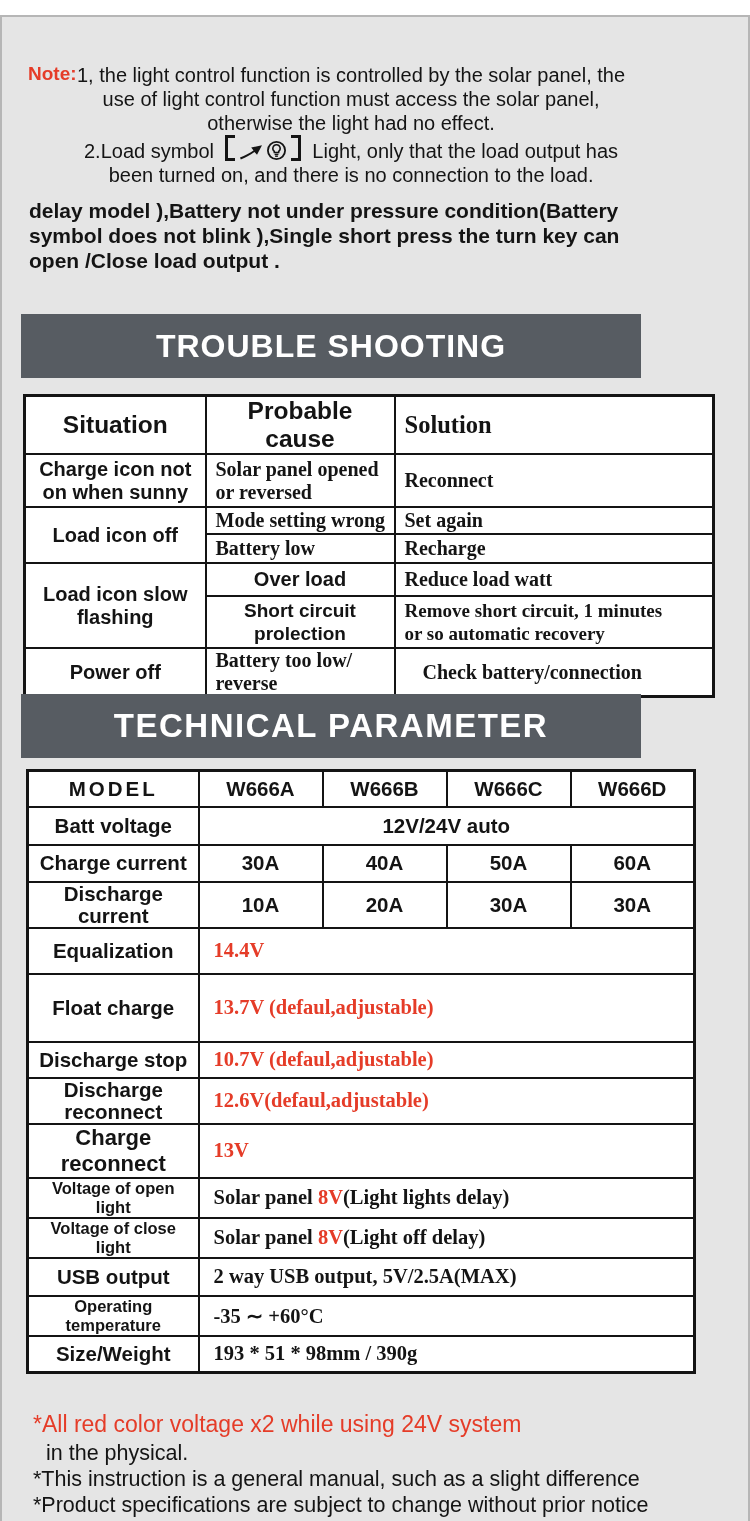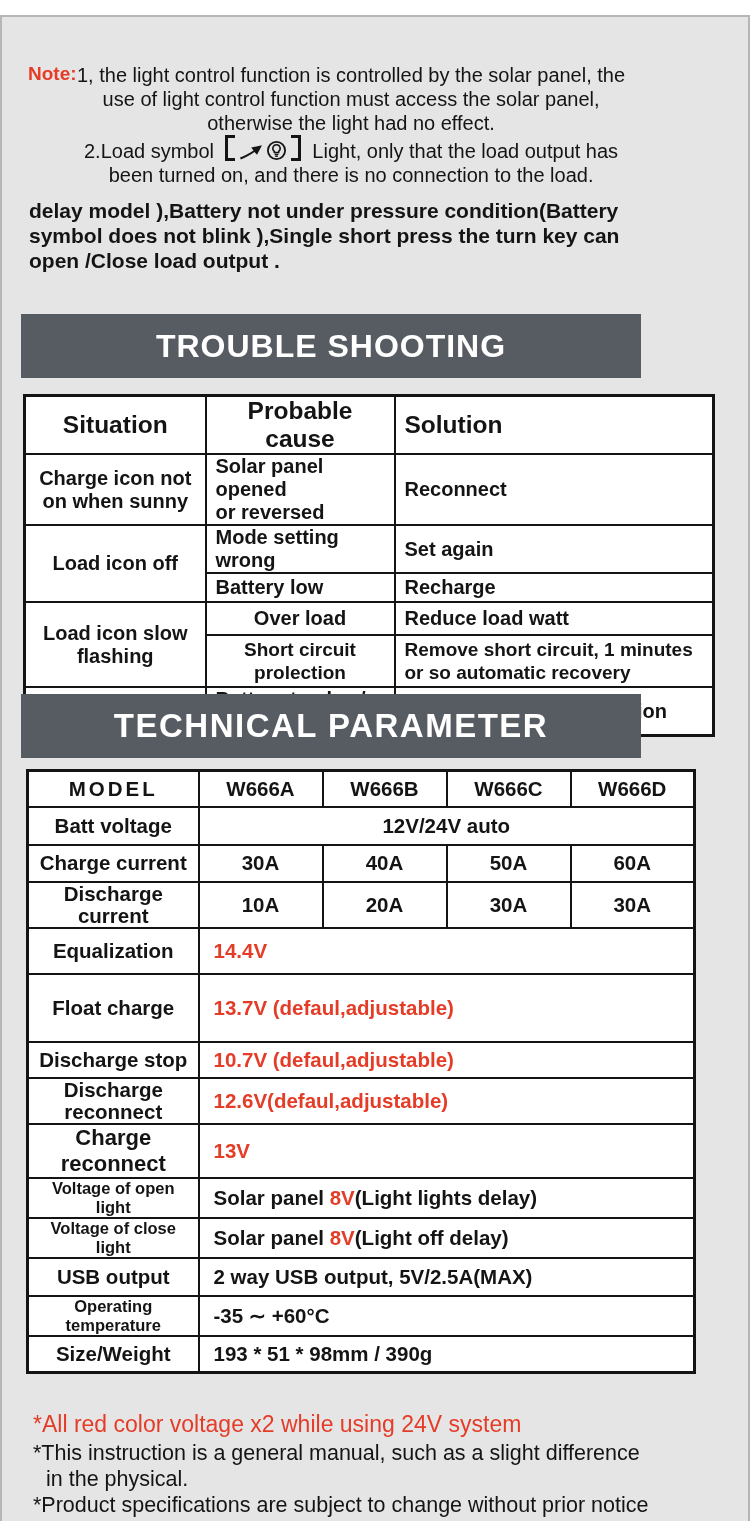--- a/index.html
+++ b/index.html
@@ -31,21 +31,21 @@
   .bar{position:absolute;left:19px;width:620px;height:64px;background:#575c62;color:#fff;
        display:flex;align-items:center;justify-content:center;}
   .bar1{top:297px;font-size:32px;font-weight:bold;letter-spacing:1px;}
   .bar2{top:677px;font-size:33px;font-weight:700;letter-spacing:1.5px;}
 
   
   table{border-collapse:collapse;table-layout:fixed;background:#fff;}
   td{border:2.5px solid #141414;font-weight:bold;padding:0 4px;vertical-align:middle;overflow:hidden;}
   td span{white-space:pre-line;}
   .c{text-align:center;}
-  .l{text-align:left;}
+  .l{text-align:left;font-family:Liberation Serif, serif;}
 
   #trouble-table{position:absolute;top:377px;left:21px;width:689px;border:3.5px solid #141414;font-size:20px;}
   #trouble-table .hdr{font-size:24.5px;}
   #trouble-table .l{padding-left:9px;}
   #trouble-table .pad{padding-left:27px;}
   #trouble-table .sm{font-size:19px;line-height:23px;}
   #trouble-table tr:nth-child(1){height:38px;}
   #trouble-table tr:nth-child(2){height:53px;}
   #trouble-table tr:nth-child(3){height:27px;}
   #trouble-table tr:nth-child(4){height:29px;}
@@ -244,18 +244,18 @@
         </tr>
         <tr>
           <td class="c"><span>Size/Weight</span></td>
           <td colspan="4" class="l"><span>193 * 51 * 98mm  /  390g</span></td>
         </tr>
       </tbody>
   </table>
 
   <div class="footnotes">
     <div class="fn first red">*All red color voltage x2 while using 24V system</div>
+    <div class="fn indent">in the physical.</div>
     <div class="fn">*This instruction is a general manual, such as a slight difference</div>
-    <div class="fn indent">in the physical.</div>
     <div class="fn">*Product specifications are subject to change without prior notice</div>
   </div>
 
 </div>
 
 </body></html>

